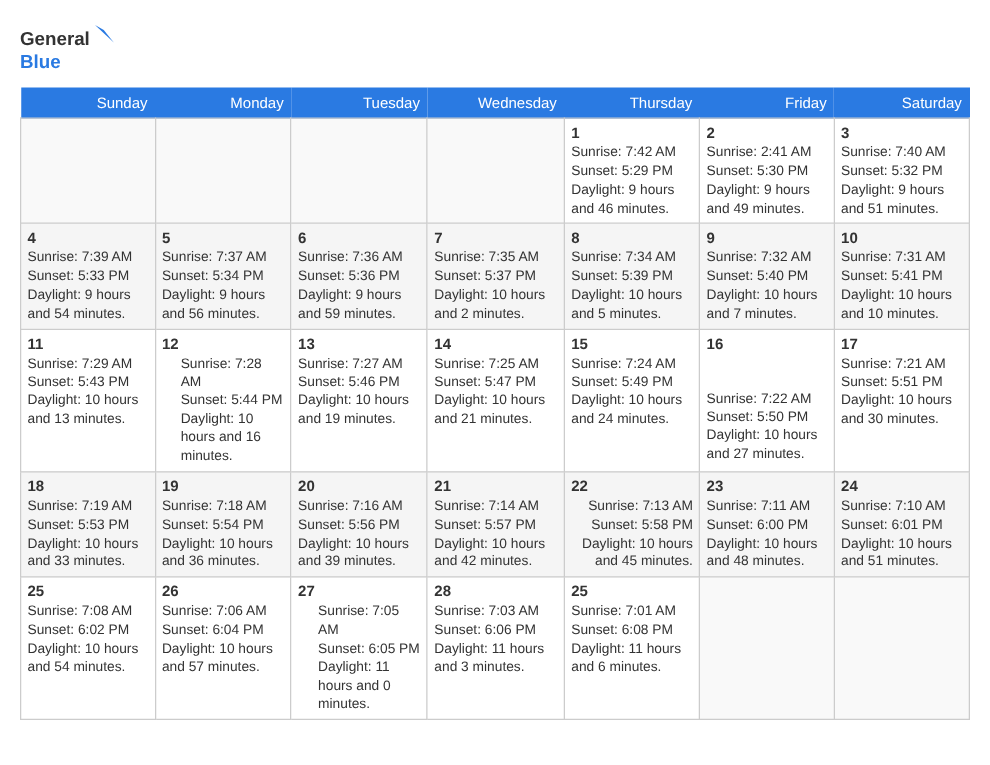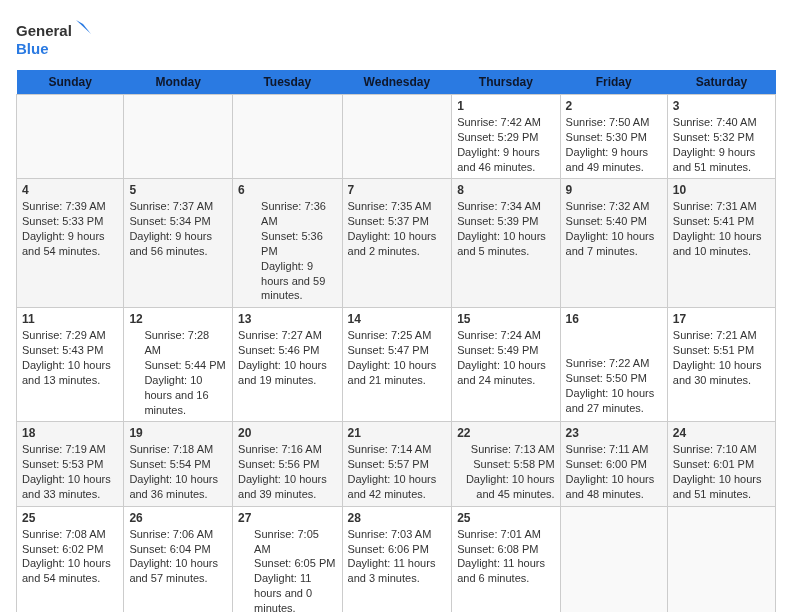--- a/index.html
+++ b/index.html
@@ -35,25 +35,25 @@
       color: #555;
       margin-top: 2px;
     }
     .calendar-table {
       width: 100%;
       border-collapse: collapse;
       font-size: 11px;
     }
     .calendar-table thead tr th {
       background-color: #2a7ae2;
-      color: #0f172a;
+      color: #ffffff;
       padding: 5px 6px;
-      text-align: center;
+      text-align: right;
       font-size: 12px;
-      font-weight: bold;
+      font-weight: normal;
     }
     .calendar-table tbody tr td {
       border: 1px solid #ccc;
       vertical-align: top;
       padding: 4px 5px;
       width: 113px;
       min-height: 70px;
       height: 80px;
     }
     .day-number {
@@ -110,21 +110,21 @@
         <td class="empty-cell"></td>
         <td class="empty-cell"></td>
         <td>
           <div class="day-number">1</div>
           <div class="day-info" style="white-space: pre-line;">Sunrise: 7:42 AM
 Sunset: 5:29 PM
 Daylight: 9 hours and 46 minutes.</div>
         </td>
         <td>
           <div class="day-number">2</div>
-          <div class="day-info" style="white-space: pre-line;">Sunrise: 7:50 AM
+          <div class="day-info" style="white-space: pre-line;">Sunrise: 2:41 AM
 Sunset: 5:30 PM
 Daylight: 9 hours and 49 minutes.</div>
         </td>
         <td>
           <div class="day-number">3</div>
           <div class="day-info" style="white-space: pre-line;">Sunrise: 7:40 AM
 Sunset: 5:32 PM
 Daylight: 9 hours and 51 minutes.</div>
         </td>
       </tr>
@@ -136,21 +136,21 @@
 Daylight: 9 hours and 54 minutes.</div>
         </td>
         <td>
           <div class="day-number">5</div>
           <div class="day-info" style="white-space: pre-line;">Sunrise: 7:37 AM
 Sunset: 5:34 PM
 Daylight: 9 hours and 56 minutes.</div>
         </td>
         <td>
           <div class="day-number">6</div>
-          <div class="day-info" style="white-space: pre-line; margin-left: 23px;">Sunrise: 7:36 AM
+          <div class="day-info" style="white-space: pre-line;">Sunrise: 7:36 AM
 Sunset: 5:36 PM
 Daylight: 9 hours and 59 minutes.</div>
         </td>
         <td>
           <div class="day-number">7</div>
           <div class="day-info" style="white-space: pre-line;">Sunrise: 7:35 AM
 Sunset: 5:37 PM
 Daylight: 10 hours and 2 minutes.</div>
         </td>
         <td>

